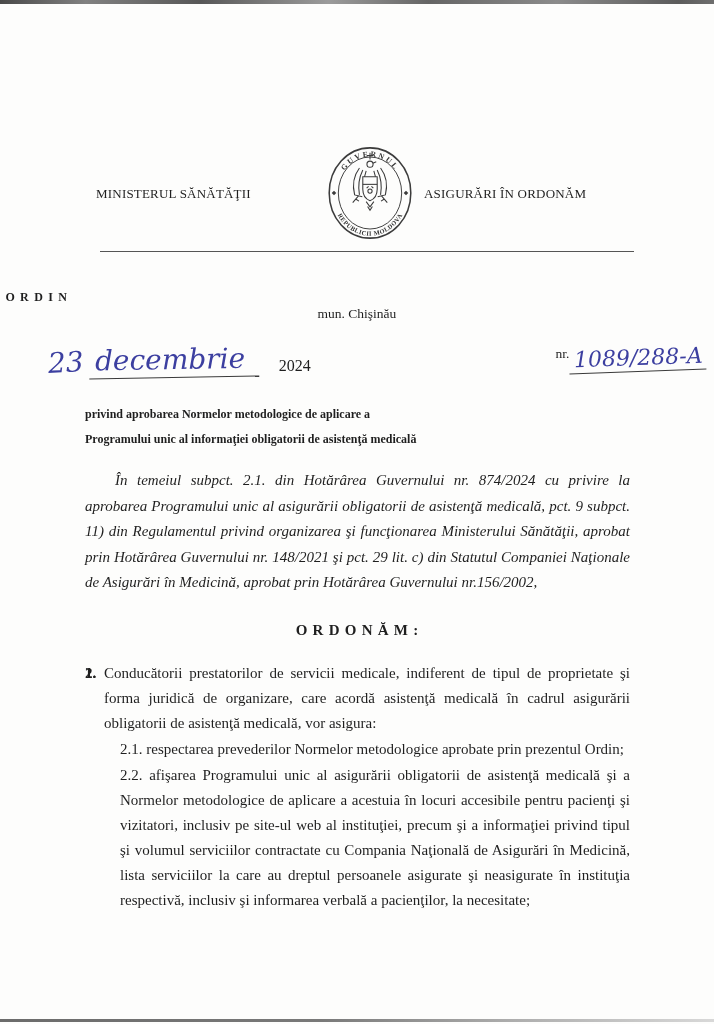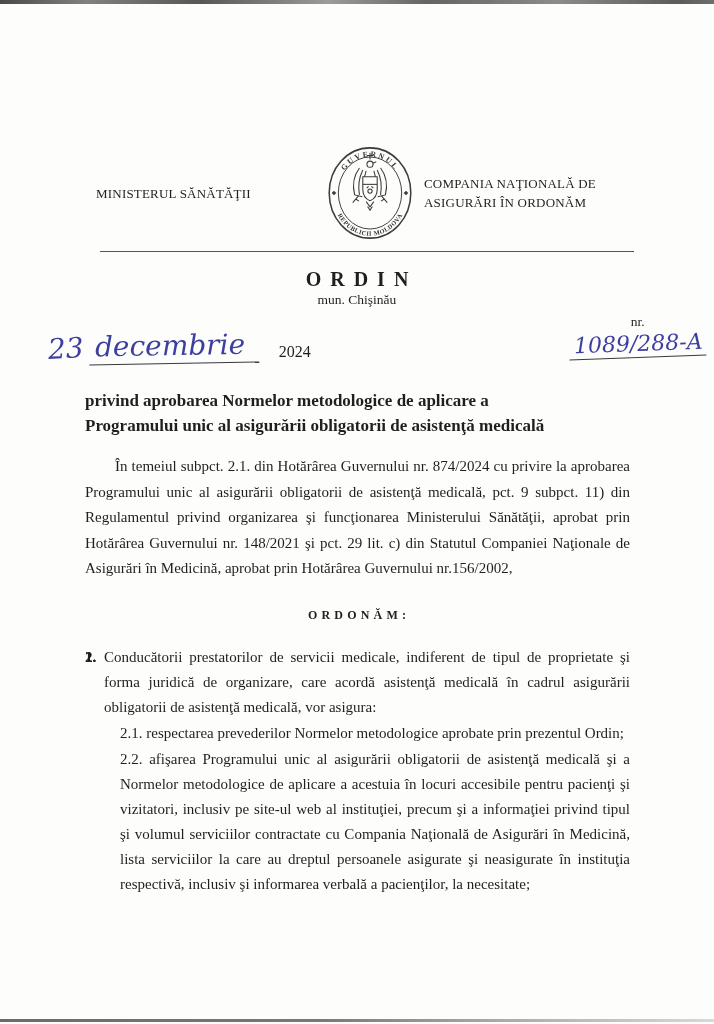--- a/index.html
+++ b/index.html
@@ -11,39 +11,39 @@
   .scan-top{position:absolute;top:0;left:0;right:0;height:4px;opacity:.85;
     background:linear-gradient(90deg,#2a2a2a,#6b6b6b 12%,#3a3a3a 28%,#8a8a8a 46%,#4a4a4a 60%,#777 78%,#3f3f3f 95%,#555);}
   .scan-bottom{position:absolute;bottom:2px;left:0;right:0;height:3px;opacity:.8;
     background:linear-gradient(90deg,#474747,#585858 45%,#9a9a9a 72%,#cfcfcf 100%);}
   .letterhead{display:flex;align-items:center;justify-content:space-between;
     margin:145px 70px 0 96px;}
   .org{width:220px;text-align:left;font-weight:normal;font-size:13px;
     line-height:19px;letter-spacing:.2px;}
   .emblem{width:88px;height:96px;flex:0 0 auto;}
   .rule{margin:10px 80px 0 100px;border-top:1.6px solid #555;height:0;}
-  .doc-title{margin-top:16px;text-align:center;font-size:20px;font-weight:bold;
+  .doc-title{margin-top:38px;font-size:12px;font-weight:bold;
     letter-spacing:.45em;text-indent:.45em;}
   .place{text-align:center;font-size:13.5px;margin-top:1px;}
   .fill-row{display:flex;justify-content:space-between;align-items:flex-end;
     margin:8px 8px 0 48px;height:48px;}
   .hand{font-family:"DejaVu Serif",serif;font-style:italic;color:#3c3fa0;}
   .date-field{display:flex;align-items:flex-end;}
   .hand-day{font-size:28px;line-height:30px;display:inline-block;transform:rotate(-3deg);margin-right:5px;}
   .hand-month{font-size:28px;line-height:30px;display:inline-block;transform:rotate(-1deg);
     border-bottom:1.3px solid #3a3a3a;padding:0 14px 2px 6px;}
   .year{font-size:16px;margin-left:20px;padding-bottom:3px;}
-  .nr-field{display:flex;align-items:center;padding-bottom:6px;flex-direction:column;}
+  .nr-field{display:flex;align-items:flex-start;padding-bottom:6px;}
   .nr-label{font-size:13.5px;padding-bottom:2px;}
   .hand-nr{font-size:22px;line-height:24px;display:inline-block;transform:rotate(-2deg);
     border-bottom:1.2px solid #3a3a3a;padding:0 3px 1px 5px;}
-  .subject{margin:24px 84px 0 85px;font-weight:bold;font-size:17px;line-height:25px;}
+  .subject{margin:24px 84px 0 85px;font-weight:bold;font-size:12px;line-height:25px;}
   .preamble{margin:16px 84px 0 85px;font-size:15px;line-height:25.5px;
-    text-align:justify;text-indent:30px;}
-  .ordonam{text-align:center;font-weight:bold;font-size:12px;
+    text-align:justify;text-indent:30px;font-style:italic;}
+  .ordonam{text-align:center;font-weight:bold;font-size:15px;
     letter-spacing:.35em;text-indent:.35em;margin-top:26px;}
   .items{margin:22px 84px 0 85px;font-size:15px;line-height:25px;}
   .item{position:relative;padding-left:19px;text-align:justify;margin-bottom:9px;}
   .item-num{position:absolute;left:0;top:0;font-weight:bold;}
   .subitem{margin:1px 0 0 16px;text-align:justify;}
   .emblem text{font-family:"Liberation Serif",serif;fill:#333;}
 </style>
 </head>
 <body>
 
@@ -84,21 +84,20 @@
         <path d="M37.5 33 h 15 v 13 q 0 9 -7.5 12 q -7.5 -3 -7.5 -12 z" fill="#fdfdfc"></path>
         <path d="M37.5 41 h 15"></path>
         <circle cx="45" cy="48" r="2.2"></circle>
         <path d="M41.5 45 l 2 -2 M48.5 45 l -2 -2"></path>
         <path d="M41 59 l 4 5.5 l 4 -5.5 M42.5 64 l 2.5 4 l 2.5 -4"></path>
         <path d="M33 53 l -6 7 M30.5 56.5 l 3 2 M57 53 l 6 7 M59.5 56.5 l -3 2"></path>
       </g>
     </svg>
 
     <div class="org">
-      <div>COMPANIA NAŢIONALĂ DE</div>
       <div>ASIGURĂRI ÎN ORDONĂM</div>
     </div>
   </div>
 
   <div class="rule"></div>
 
   <div class="doc-title">ORDIN</div>
   <div class="place">mun. Chişinău</div>
 
   <div class="fill-row">
@@ -108,21 +107,21 @@
       <span class="year">2024</span>
     </div>
     <div class="nr-field">
       <span class="nr-label">nr.</span>
       <span class="hand hand-nr">1089/288-A</span>
     </div>
   </div>
 
   <div class="subject">
     <div>privind aprobarea Normelor metodologice de aplicare a</div>
-    <div>Programului unic al asigurării obligatorii de asistenţă medicală</div>
+    <div>Programului unic al informaţiei obligatorii de asistenţă medicală</div>
   </div>
 
   <p class="preamble">În temeiul subpct. 2.1. din Hotărârea Guvernului nr. 874/2024 cu privire la aprobarea Programului unic al asigurării obligatorii de asistenţă medicală, pct. 9 subpct. 11) din Regulamentul privind organizarea şi funcţionarea Ministerului Sănătăţii, aprobat prin Hotărârea Guvernului nr. 148/2021 şi pct. 29 lit. c) din Statutul Companiei Naţionale de Asigurări în Medicină, aprobat prin Hotărârea Guvernului nr.156/2002,</p>
 
   <div class="ordonam">ORDONĂM:</div>
 
   <div class="items">
     <div class="item">
       <span class="item-num">1.</span>
     </div>

